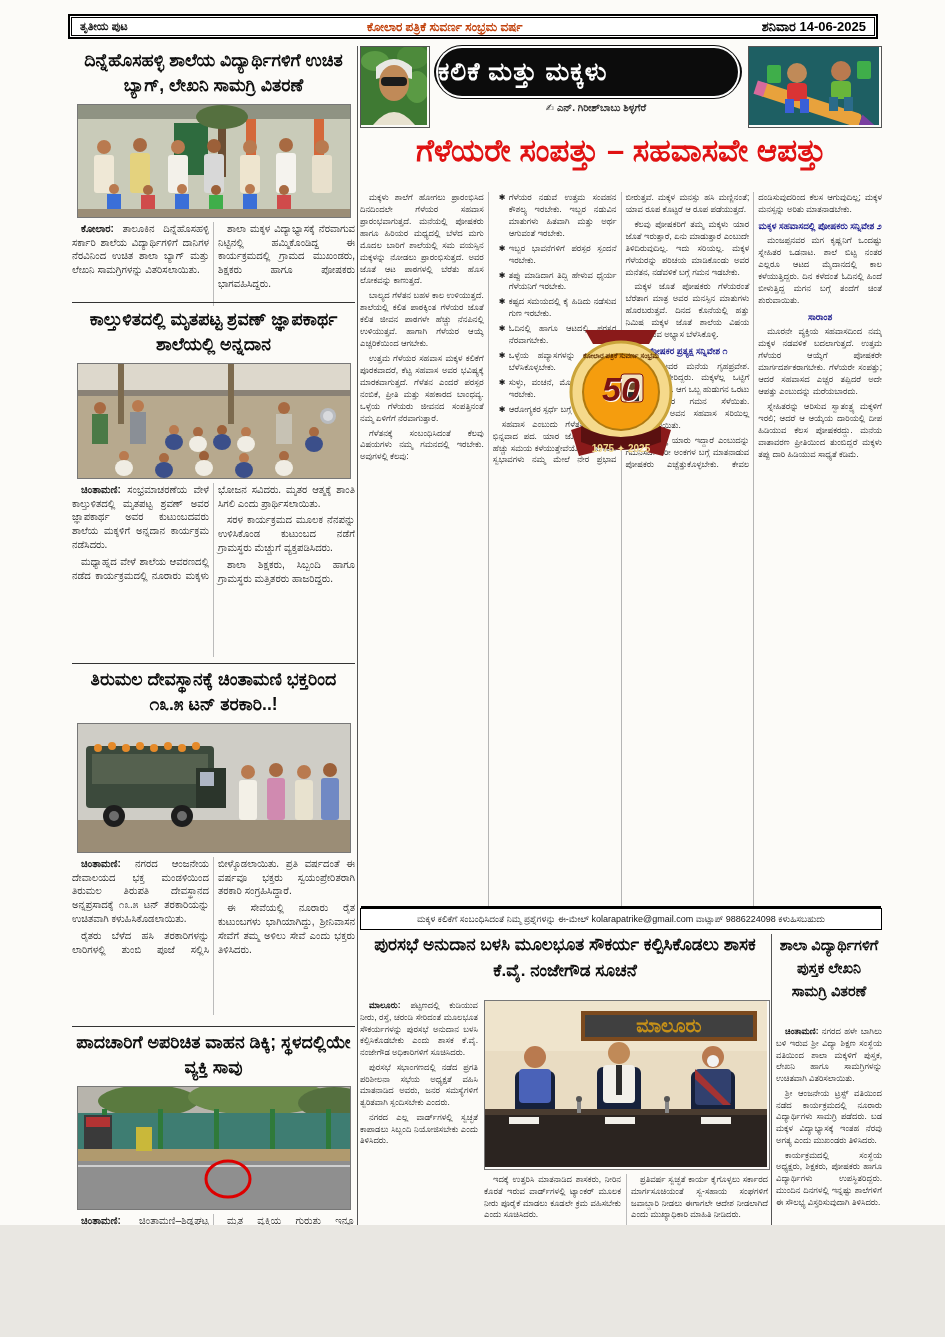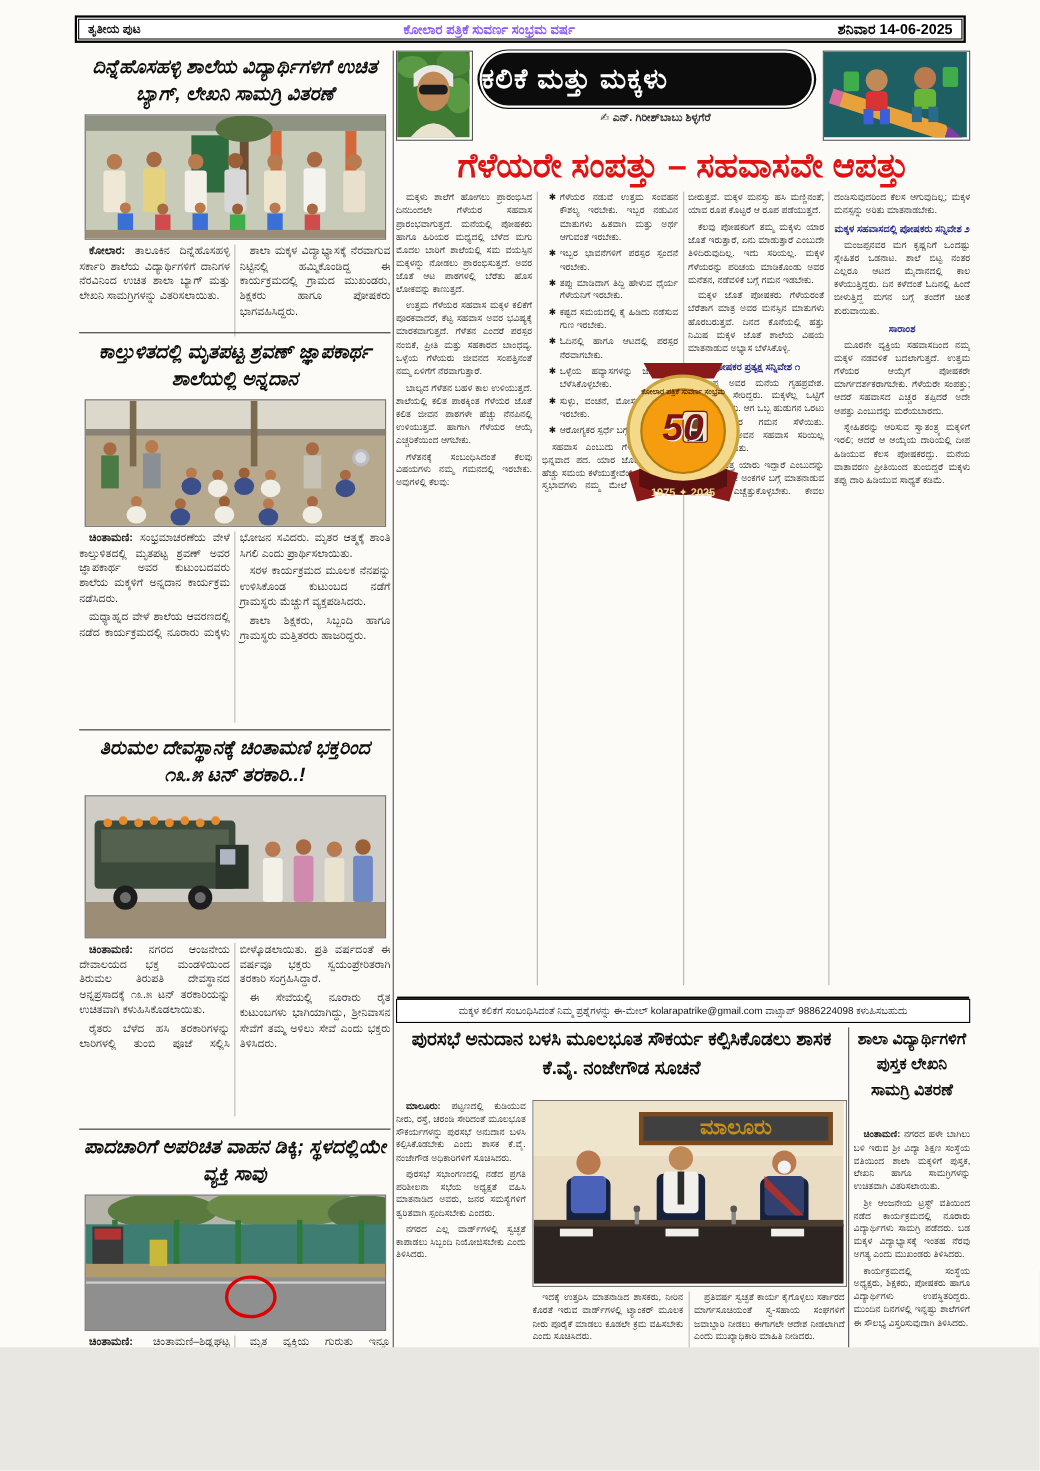--- a/index.html
+++ b/index.html
@@ -3,47 +3,47 @@
 <meta charset="utf-8">
 <style>
   html,body{margin:0;padding:0;background:#e9e7e2;}
   .page{position:relative;width:945px;height:1225px;background:#fcfbf8;margin:0 auto;
         font-family:"Liberation Sans","DejaVu Sans",sans-serif;color:#1a1a1a;overflow:hidden;padding-left:20px;}
   
   .header-bar{position:absolute;left:68px;top:14px;width:810px;height:25px;
       border:2px solid #000;box-shadow:inset 0 0 0 1px #fff, inset 0 0 0 2px #000;
       display:flex;align-items:center;justify-content:space-between;padding:0 10px;box-sizing:border-box;background:#fff;}
   .h-left{font-size:11px;font-weight:bold;color:#111;}
-  .h-center{font-size:12px;font-weight:bold;color:#8b5cf6;}
+  .h-center{font-size:12px;font-weight:bold;color:#c2410c;}
   .h-right{font-size:13px;font-weight:bold;color:#000;}
   
   .vsep{position:absolute;width:1px;background:#555;}
   .hsep{position:absolute;height:1px;background:#333;}
   
   .l-art{position:absolute;left:72px;width:283px;}
-  .lh{margin:0;font-size:17.5px;line-height:1.45;font-weight:bold;text-align:center;color:#0d0d0d;font-style:italic;}
+  .lh{margin:0;font-size:17.5px;line-height:1.45;font-weight:bold;text-align:center;color:#0d0d0d;}
   .photo{position:relative;margin:5px auto 4px auto;width:272px;border:1px solid #777;background:#ccc;overflow:hidden;}
   .photo svg{display:block;}
   .body2col{column-count:2;column-gap:9px;column-rule:1px solid #bbb;
       font-size:10px;line-height:1.38;text-align:justify;overflow:hidden;}
   .flow-p{margin:0 0 3px 0;text-indent:9px;}
   .dl{font-weight:bold;}
   
   .masthead{position:absolute;left:360px;top:46px;width:522px;height:82px;}
   .mh-photo{position:absolute;left:0;top:0;width:68px;height:80px;border:1px solid #555;overflow:hidden;}
   .mh-banner{position:absolute;left:78px;top:2px;width:300px;height:48px;background:#0c0c0c;border-radius:26px;
       display:flex;align-items:center;justify-content:flex-start;
       box-shadow:0 0 0 2px #fff,0 0 0 3px #0c0c0c, -6px 0 0 -2px #0c0c0c, 6px 0 0 -2px #0c0c0c;}
   .mh-title{color:#fff;font-size:25px;font-weight:bold;letter-spacing:1px;}
   .mh-byline{position:absolute;left:86px;top:56px;width:300px;text-align:center;font-size:10px;color:#333;font-weight:bold;}
   .mh-kids{position:absolute;right:0;top:0;width:132px;height:80px;border:1px solid #555;overflow:hidden;}
   
   .main-head{position:absolute;left:360px;top:134px;width:522px;text-align:center;
       font-size:31px;font-weight:bold;color:#e01212;margin:0;line-height:1.1;}
-  .main-flow{position:absolute;left:360px;top:174px;width:522px;height:722px;
+  .main-flow{position:absolute;left:360px;top:192px;width:522px;height:722px;
       column-count:4;column-gap:9px;column-rule:1px solid #b5b5b5;
       font-size:8.4px;line-height:1.42;text-align:justify;overflow:hidden;}
   .flow-subhead{margin:4px 0 3px 0;font-size:8.8px;color:#1c1c8e;text-align:center;}
   .bullet{display:flex;margin:0 0 3px 6px;}
   .bullet-star{flex:0 0 10px;font-size:8px;}
   .bullet-text{flex:1;}
   
   .anniv{position:absolute;left:565px;top:326px;width:112px;height:134px;z-index:5;}
   .anniv .num{position:absolute;left:0;top:44px;width:112px;text-align:center;
       font-size:34px;font-weight:bold;font-style:italic;color:#7a1414;text-shadow:1px 1px 0 #fff;}
@@ -309,22 +309,22 @@
         <rect x="95" y="50" width="9" height="14" fill="#2b6b8a"></rect>
         <rect x="18" y="18" width="14" height="18" rx="2" fill="#3fae4a"></rect>
         <rect x="108" y="14" width="14" height="18" rx="2" fill="#3fae4a"></rect>
       </svg>
     </div>
   </div>
 
   <h1 class="main-head">ಗೆಳೆಯರೇ ಸಂಪತ್ತು – ಸಹವಾಸವೇ ಆಪತ್ತು</h1>
   <div class="main-flow">
       <p class="flow-p">ಮಕ್ಕಳು ಶಾಲೆಗೆ ಹೋಗಲು ಪ್ರಾರಂಭಿಸಿದ ದಿನದಿಂದಲೇ ಗೆಳೆಯರ ಸಹವಾಸ ಪ್ರಾರಂಭವಾಗುತ್ತದೆ. ಮನೆಯಲ್ಲಿ ಪೋಷಕರು ಹಾಗೂ ಹಿರಿಯರ ಮಧ್ಯದಲ್ಲಿ ಬೆಳೆದ ಮಗು ಮೊದಲ ಬಾರಿಗೆ ಶಾಲೆಯಲ್ಲಿ ಸಮ ವಯಸ್ಸಿನ ಮಕ್ಕಳನ್ನು ನೋಡಲು ಪ್ರಾರಂಭಿಸುತ್ತದೆ. ಅವರ ಜೊತೆ ಆಟ ಪಾಠಗಳಲ್ಲಿ ಬೆರೆತು ಹೊಸ ಲೋಕವನ್ನು ಕಾಣುತ್ತದೆ.</p>
+      <p class="flow-p">ಬಾಲ್ಯದ ಗೆಳೆತನ ಬಹಳ ಕಾಲ ಉಳಿಯುತ್ತದೆ. ಶಾಲೆಯಲ್ಲಿ ಕಲಿತ ಪಾಠಕ್ಕಿಂತ ಗೆಳೆಯರ ಜೊತೆ ಕಲಿತ ಜೀವನ ಪಾಠಗಳೇ ಹೆಚ್ಚು ನೆನಪಿನಲ್ಲಿ ಉಳಿಯುತ್ತವೆ. ಹಾಗಾಗಿ ಗೆಳೆಯರ ಆಯ್ಕೆ ಎಚ್ಚರಿಕೆಯಿಂದ ಆಗಬೇಕು.</p>
       <p class="flow-p">ಉತ್ತಮ ಗೆಳೆಯರ ಸಹವಾಸ ಮಕ್ಕಳ ಕಲಿಕೆಗೆ ಪೂರಕವಾದರೆ, ಕೆಟ್ಟ ಸಹವಾಸ ಅವರ ಭವಿಷ್ಯಕ್ಕೆ ಮಾರಕವಾಗುತ್ತದೆ. ಗೆಳೆತನ ಎಂದರೆ ಪರಸ್ಪರ ನಂಬಿಕೆ, ಪ್ರೀತಿ ಮತ್ತು ಸಹಕಾರದ ಬಾಂಧವ್ಯ. ಒಳ್ಳೆಯ ಗೆಳೆಯರು ಜೀವನದ ಸಂಪತ್ತಿನಂತೆ ನಮ್ಮ ಏಳಿಗೆಗೆ ನೆರವಾಗುತ್ತಾರೆ.</p>
-      <p class="flow-p">ಬಾಲ್ಯದ ಗೆಳೆತನ ಬಹಳ ಕಾಲ ಉಳಿಯುತ್ತದೆ. ಶಾಲೆಯಲ್ಲಿ ಕಲಿತ ಪಾಠಕ್ಕಿಂತ ಗೆಳೆಯರ ಜೊತೆ ಕಲಿತ ಜೀವನ ಪಾಠಗಳೇ ಹೆಚ್ಚು ನೆನಪಿನಲ್ಲಿ ಉಳಿಯುತ್ತವೆ. ಹಾಗಾಗಿ ಗೆಳೆಯರ ಆಯ್ಕೆ ಎಚ್ಚರಿಕೆಯಿಂದ ಆಗಬೇಕು.</p>
       <p class="flow-p">ಗೆಳೆತನಕ್ಕೆ ಸಂಬಂಧಿಸಿದಂತೆ ಕೆಲವು ವಿಷಯಗಳು ನಮ್ಮ ಗಮನದಲ್ಲಿ ಇರಬೇಕು. ಅವುಗಳಲ್ಲಿ ಕೆಲವು:</p>
       <div class="bullet">
         <span class="bullet-star">✱</span>
         <span class="bullet-text">ಗೆಳೆಯರ ನಡುವೆ ಉತ್ತಮ ಸಂವಹನ ಕೌಶಲ್ಯ ಇರಬೇಕು. ಇಬ್ಬರ ನಡುವಿನ ಮಾತುಗಳು ಹಿತವಾಗಿ ಮತ್ತು ಅರ್ಥ ಆಗುವಂತೆ ಇರಬೇಕು.</span>
       </div>
       <div class="bullet">
         <span class="bullet-star">✱</span>
         <span class="bullet-text">ಇಬ್ಬರ ಭಾವನೆಗಳಿಗೆ ಪರಸ್ಪರ ಸ್ಪಂದನೆ ಇರಬೇಕು.</span>
       </div>
       <div class="bullet">

